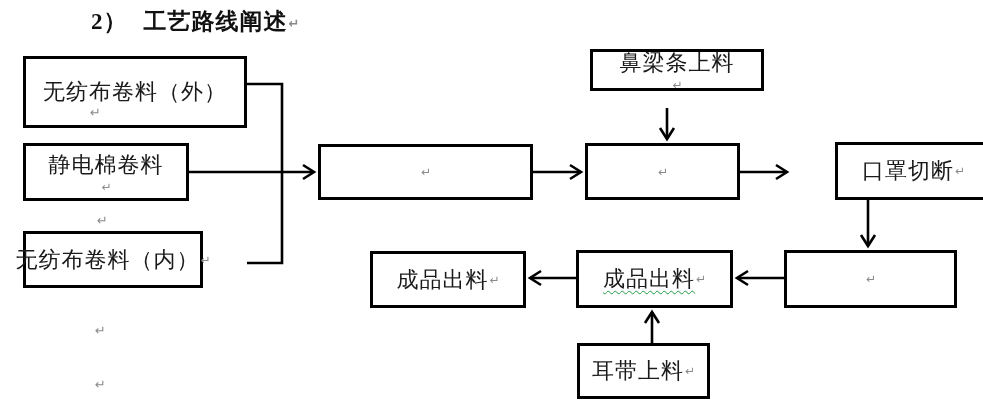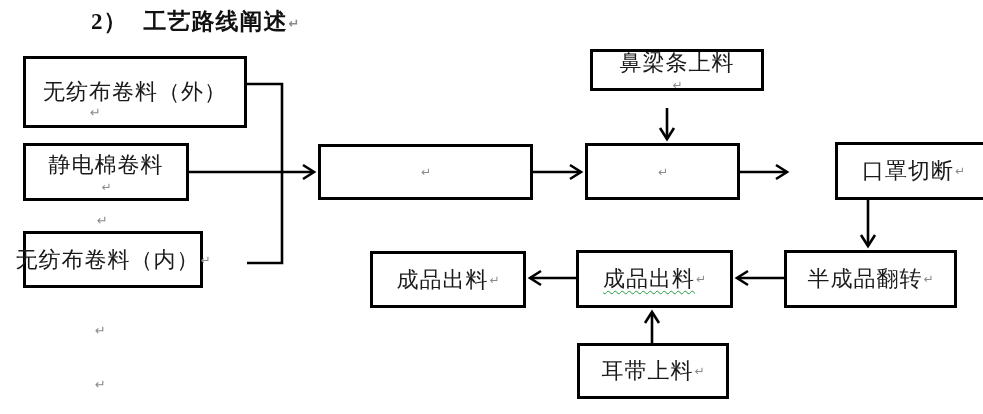--- a/index.html
+++ b/index.html
@@ -125,30 +125,29 @@
   <div class="node" style="left:585px; top:143px; width:155px; height:57px;">
       <span class="rmark">↵</span>
   </div>
 
   <div class="node" style="left:791px; top:142px; width:157px; height:58px;margin-left:44px;">
     <span>口罩切断</span>
       <span class="rmark">↵</span>
   </div>
 
   <div class="node" style="left:784px; top:250px; width:173px; height:58px;">
-    <span>半成品翻转</span>
       <span class="rmark">↵</span>
   </div>
 
   <div class="node" style="left:576px; top:250px; width:157px; height:58px;">
     <span class="grammar-underline">成品出料</span>
       <span class="rmark">↵</span>
   </div>
 
-  <div class="node" style="left:577px; top:343px; width:152px; height:56px;">
+  <div class="node" style="left:577px; top:343px; width:133px; height:56px;">
     <span>耳带上料</span>
       <span class="rmark">↵</span>
   </div>
 
   <div class="node" style="left:370px; top:251px; width:156px; height:57px;">
     <span>成品出料</span>
       <span class="rmark">↵</span>
   </div>
 
   <span class="stray-rmark" style="left:90px; top:105px;">↵</span>

